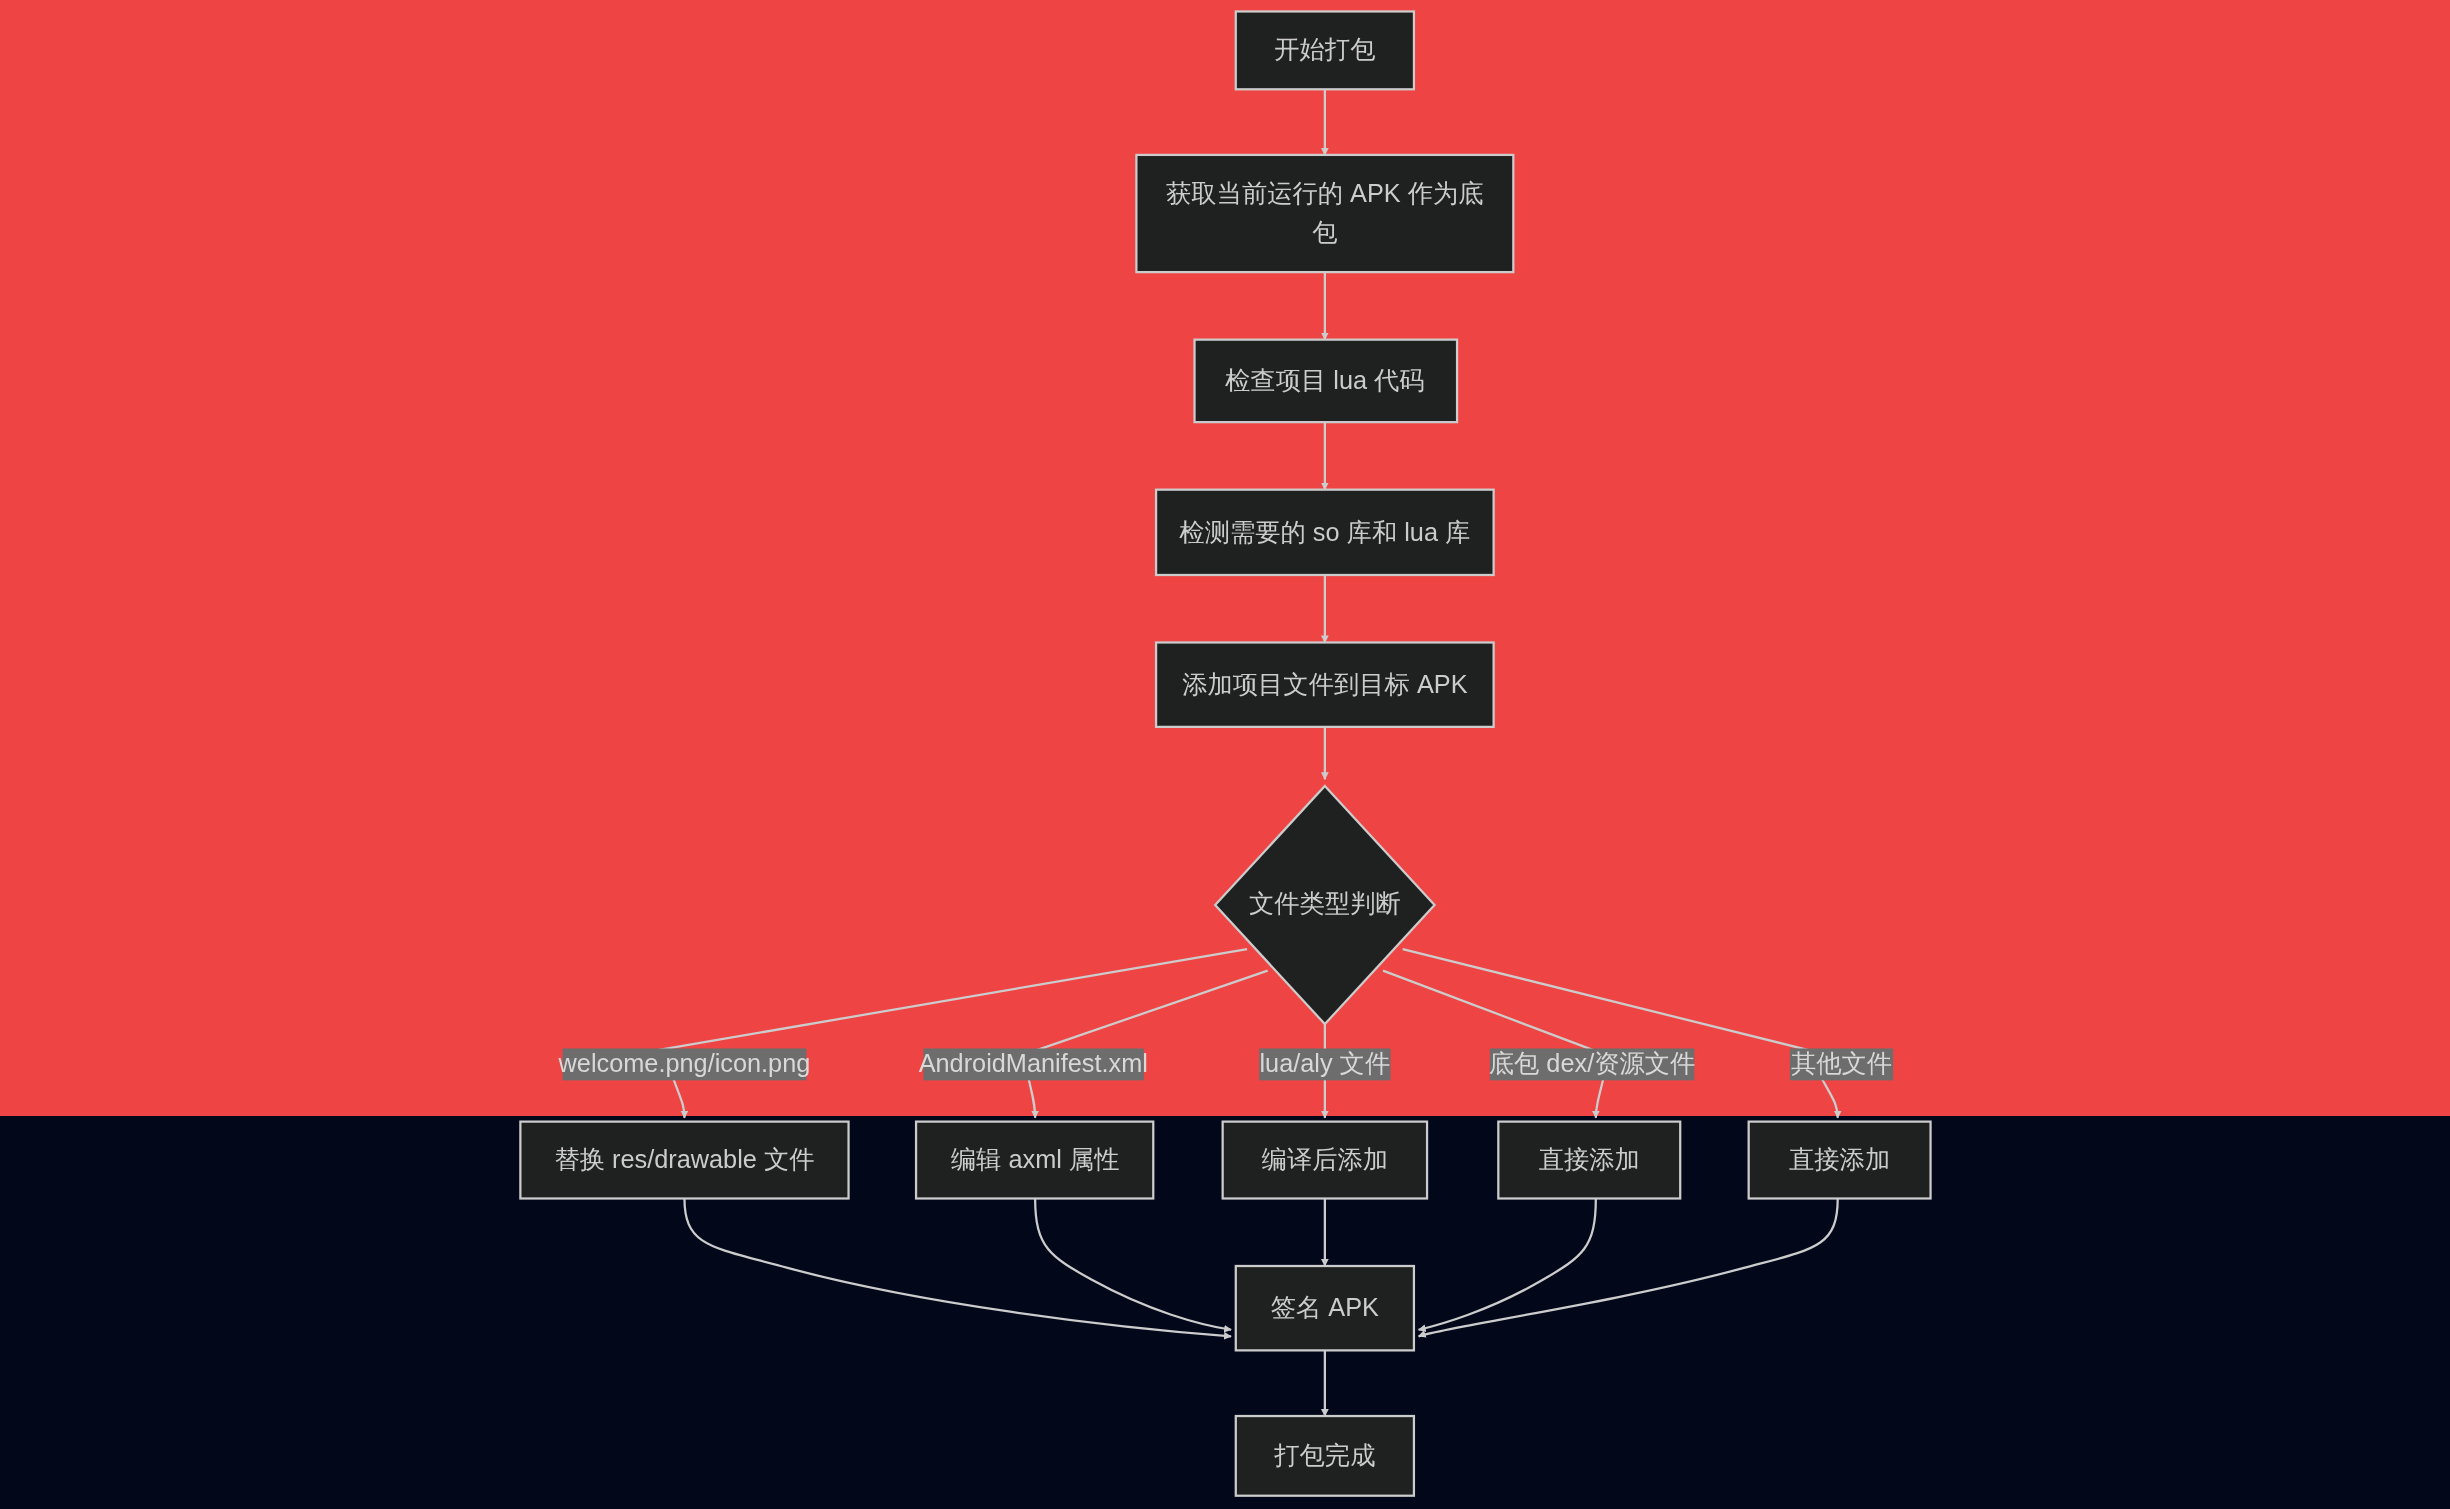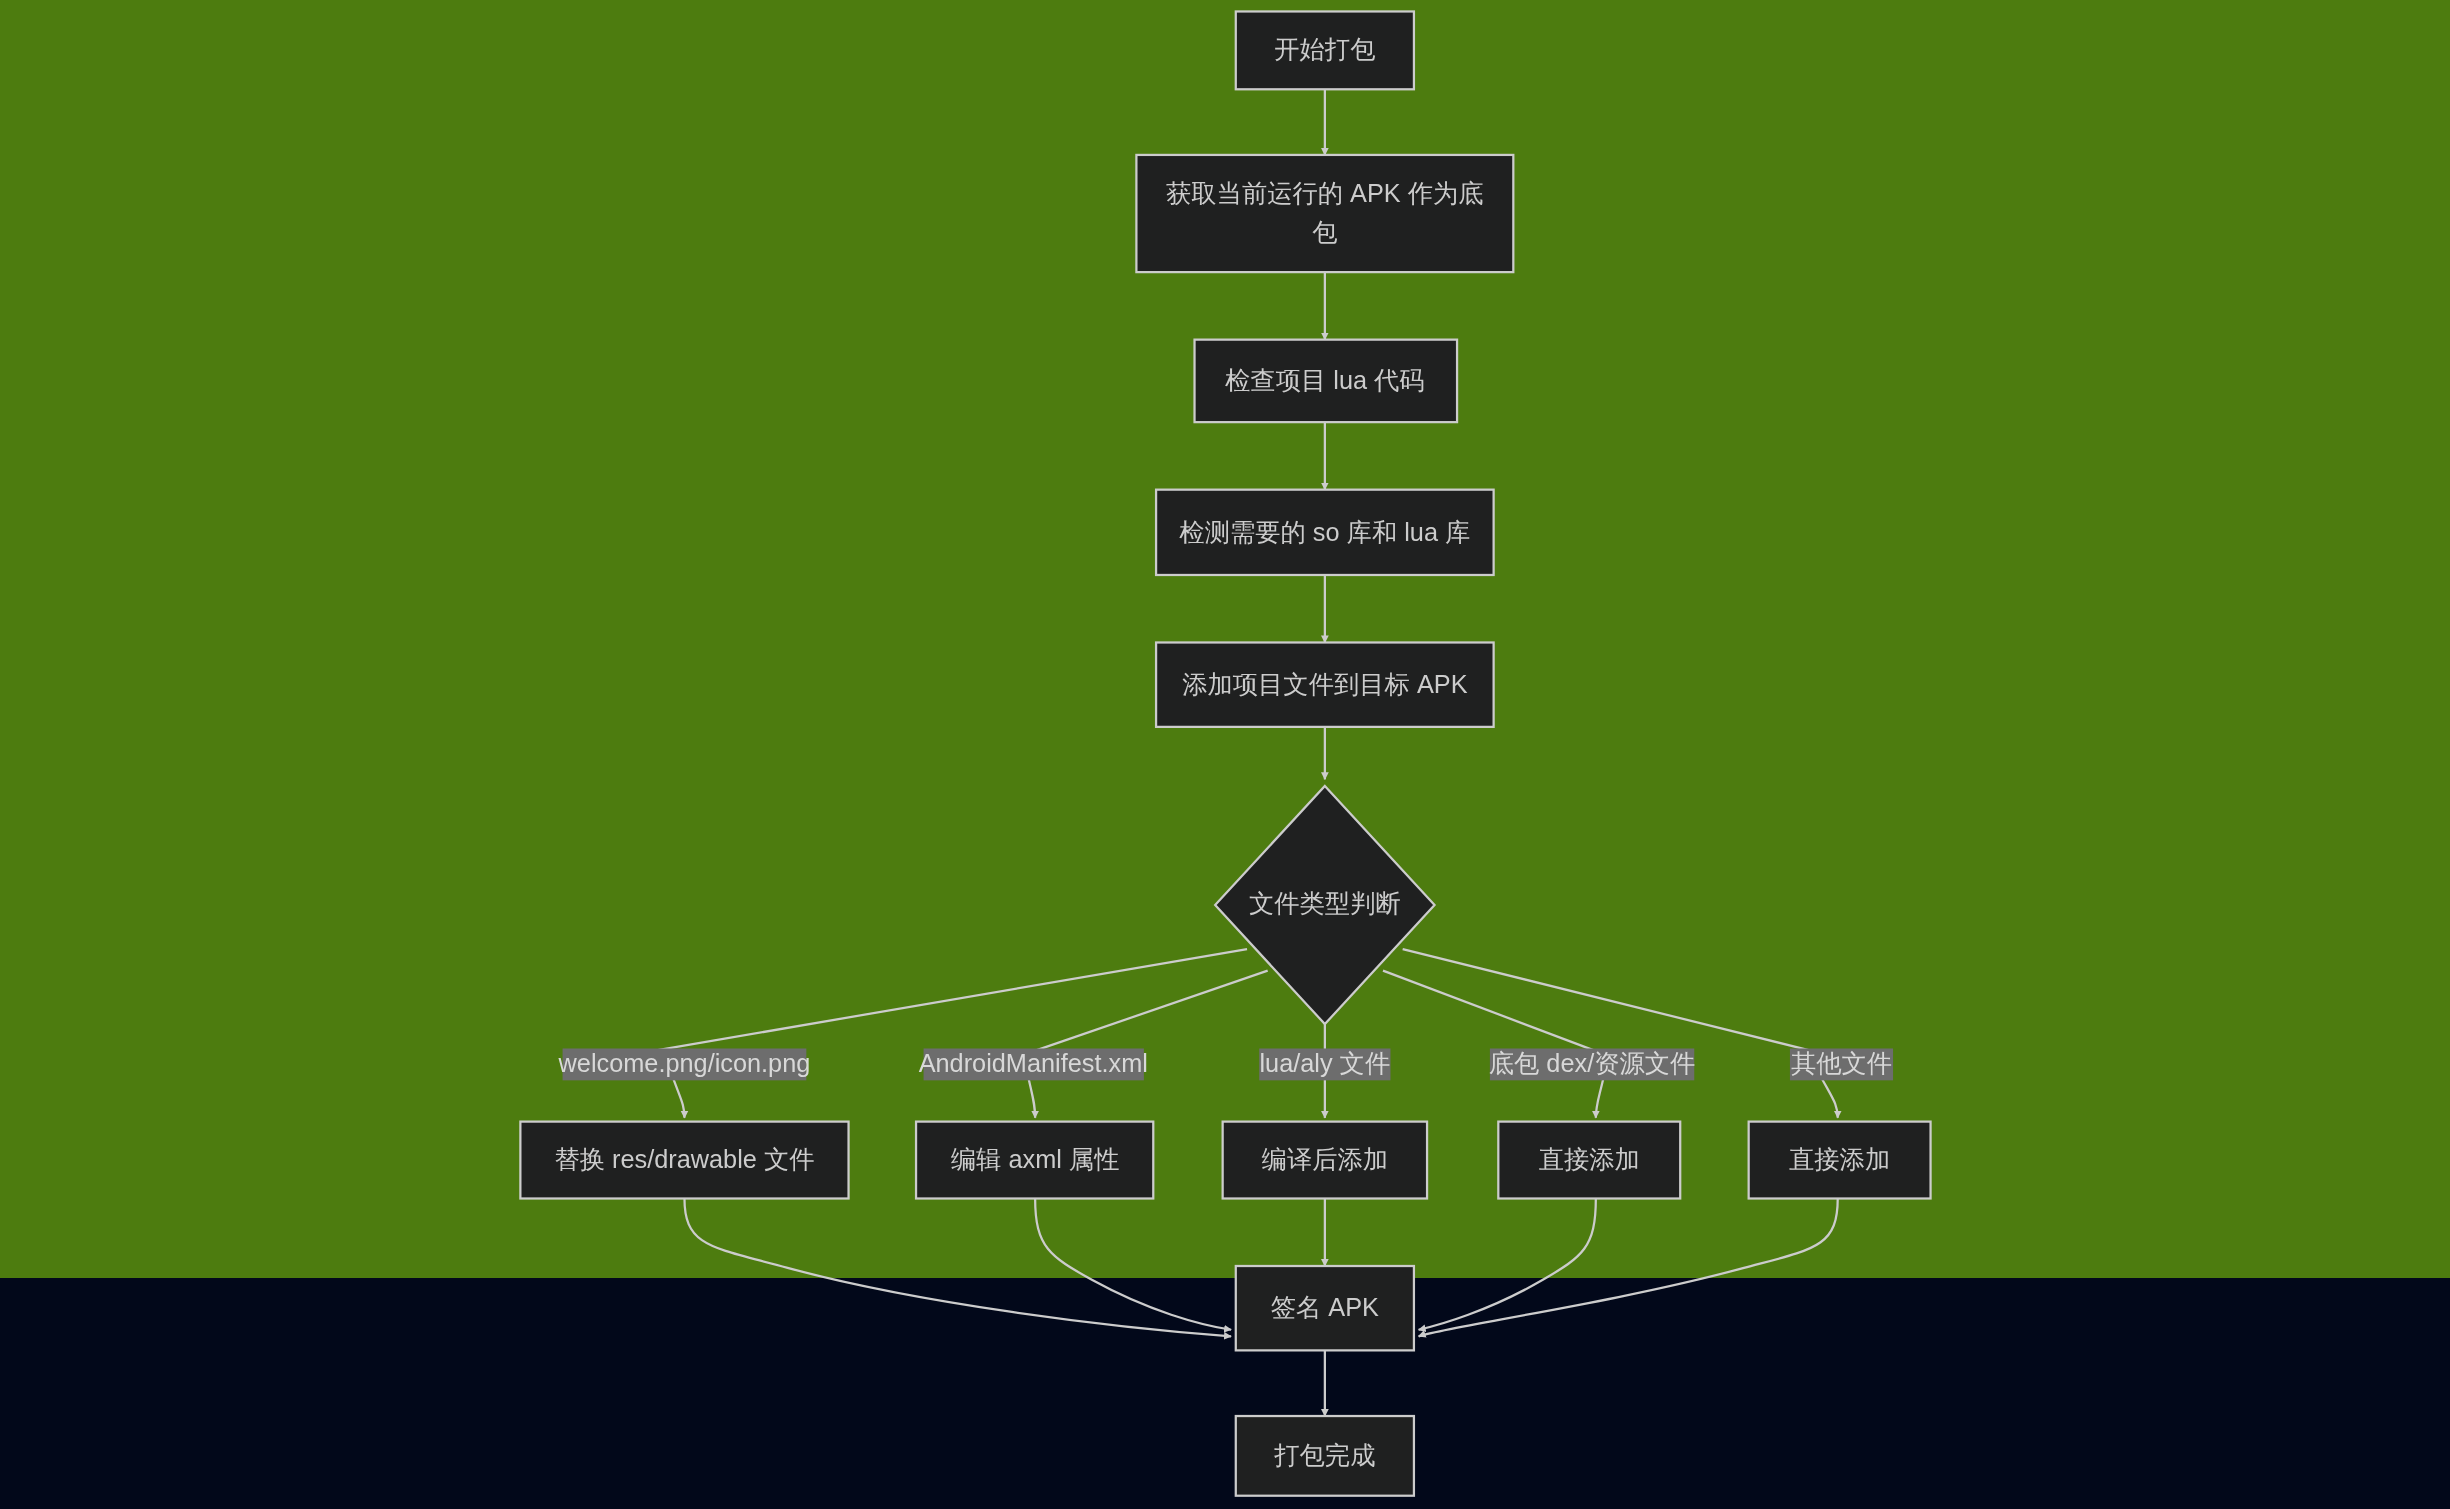--- a/index.html
+++ b/index.html
@@ -9,22 +9,22 @@
   }
   body {
     width: 2450px;
     height: 1510px;
     overflow: hidden;
     font-family: "Liberation Sans", "DejaVu Sans", sans-serif;
   }
   #canvas {
     position: relative;
     width: 2450px;
-    height: 1278px;
-    background: #4d7c0f;
+    height: 1116px;
+    background: #ef4444;
   }
   svg#flow {
     position: absolute;
     left: 0;
     top: 0;
     width: 2450px;
     height: 1510px;
     display: block;
   }
   .node-shape {

